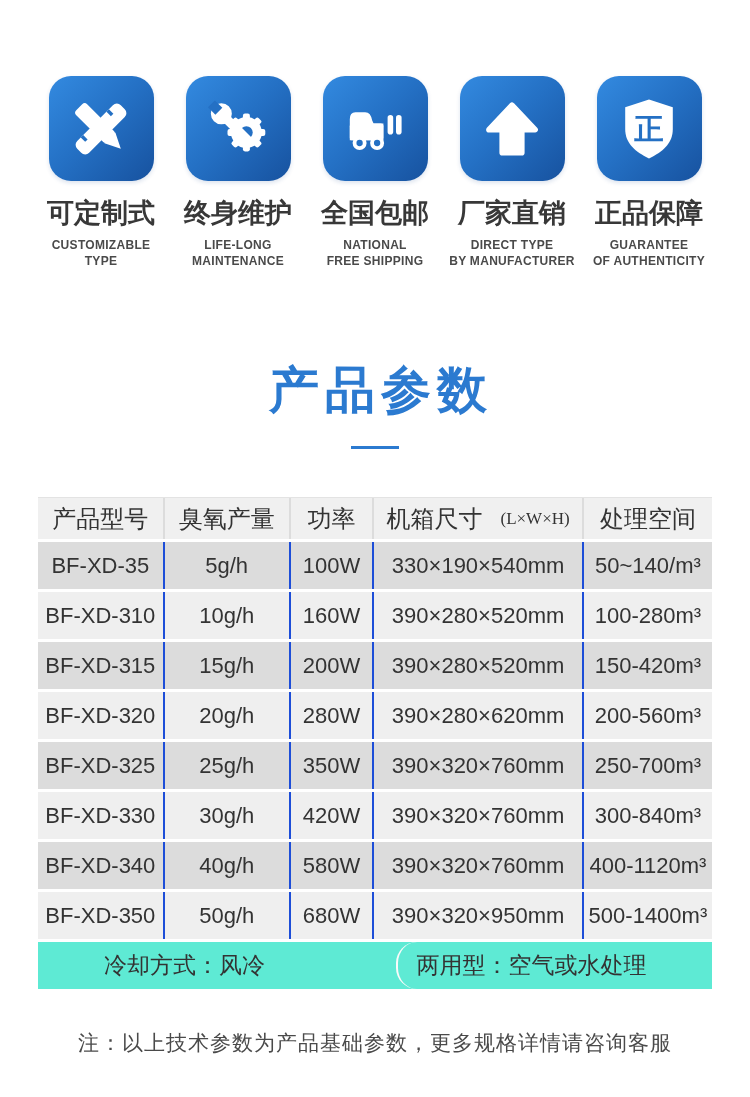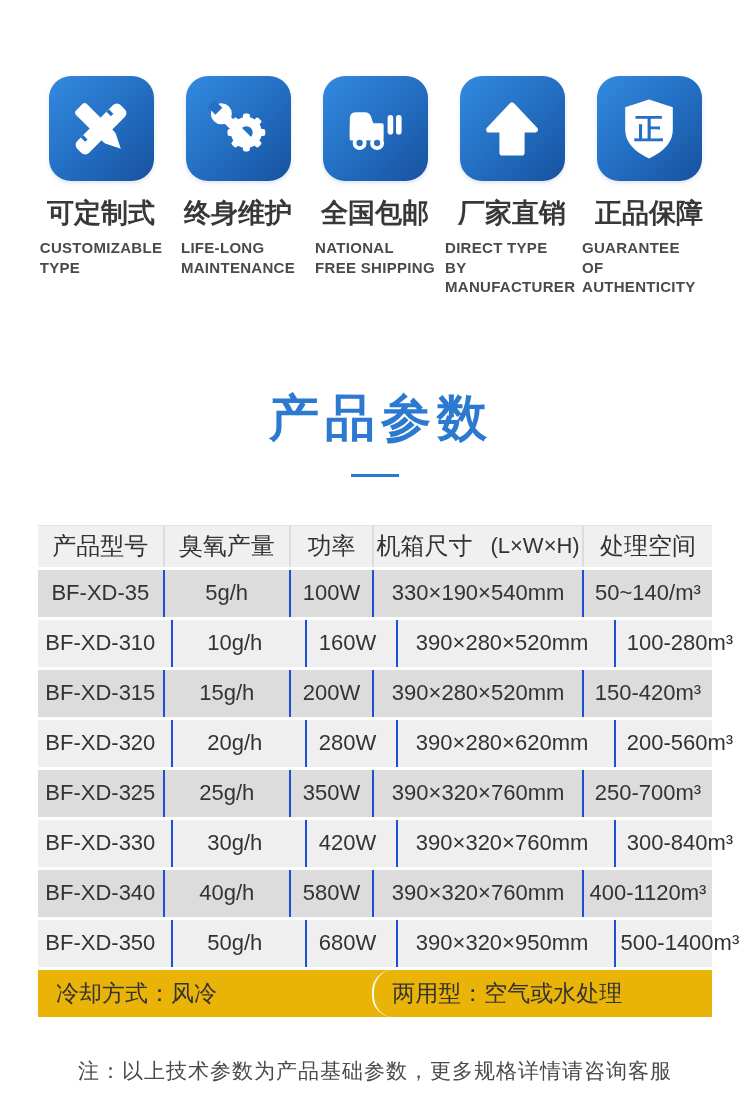--- a/index.html
+++ b/index.html
@@ -8,43 +8,43 @@
 
   
   .features { display:flex; justify-content:space-between; padding:0 34px; margin-top:76px; }
   .feature  { width:134px; display:flex; flex-direction:column; align-items:center; }
   .icon-card { width:105px; height:105px; border-radius:22px;
                background:linear-gradient(135deg,#338ae0 0%,#2470c4 48%,#17529f 100%);
                display:flex; align-items:center; justify-content:center;
                box-shadow:0 2px 4px rgba(20,70,140,.15); }
   .icon-card svg { display:block; }
   .feature-title { margin-top:14px; font-size:27px; font-weight:700; color:#383838; white-space:nowrap; }
-  .feature-sub   { margin-top:7px; font-size:15px; font-weight:700; color:#4a4a4a;
-                   text-align:left; line-height:1.3; letter-spacing:.3px; white-space:pre-line; }
+  .feature-sub   { margin-top:7px; font-size:12px; font-weight:700; color:#4a4a4a;
+                   text-align:center; line-height:1.3; letter-spacing:.3px; white-space:pre-line; }
 
   
   .section-title { margin-top:88px; text-align:center; font-size:50px; font-weight:800;
                    color:#2b7ad0; letter-spacing:6px;padding-left:12px; }
   .title-underline { width:48px; height:3px; background:#2b7ad0; margin:22px auto 0; }
 
   
   .param-table { margin:48px 38px 0; }
   .t-grid { display:grid; grid-template-columns:18.5% 18.7% 12.4% 31.1% 19.3%; }
   .t-header { background:#f0f0f0; height:42px; margin-bottom:3px; border-top:1px solid #e3e3e3; }
   .t-header .cell { display:flex; align-items:center; justify-content:center;
                     font-size:24px; color:#333; }
   .t-header .cell + .cell { border-left:2px solid #dcdcdc; }
-  .hdr-sub { font-size:22px; margin-left:18px; }
+  .hdr-sub { font-size:17px; margin-left:18px;font-family:Liberation Serif, serif; }
   .t-row { height:47px; margin-bottom:3px; }
   .row-dark  { background:#dcdcdc; }
-  .row-light { background:#efefef;gap:8px; }
+  .row-light { background:#efefef; }
   .t-row .cell { display:flex; align-items:center; justify-content:center;
                  font-size:22px; color:#333; }
   .t-row .cell + .cell { border-left:2px solid #1d4ed8; }
-  .t-footer { display:grid; grid-template-columns:49.6% 50.4%; background:#eab308; height:47px; }
+  .t-footer { display:grid; grid-template-columns:49.6% 50.4%; background:#5eead4; height:47px;padding-left:48px; }
   .t-footer .cell { display:flex; align-items:center; font-size:23px; color:#333; padding-left:18px; }
   .t-footer .cell + .cell { border-left:2px solid #fafafa;border-radius:21px; }
 
   
   .note { margin-top:40px; text-align:center; font-size:21px; color:#4a4a4a; letter-spacing:1px; }
 </style>
 </head>
 <body>
 
 <div class="features">

